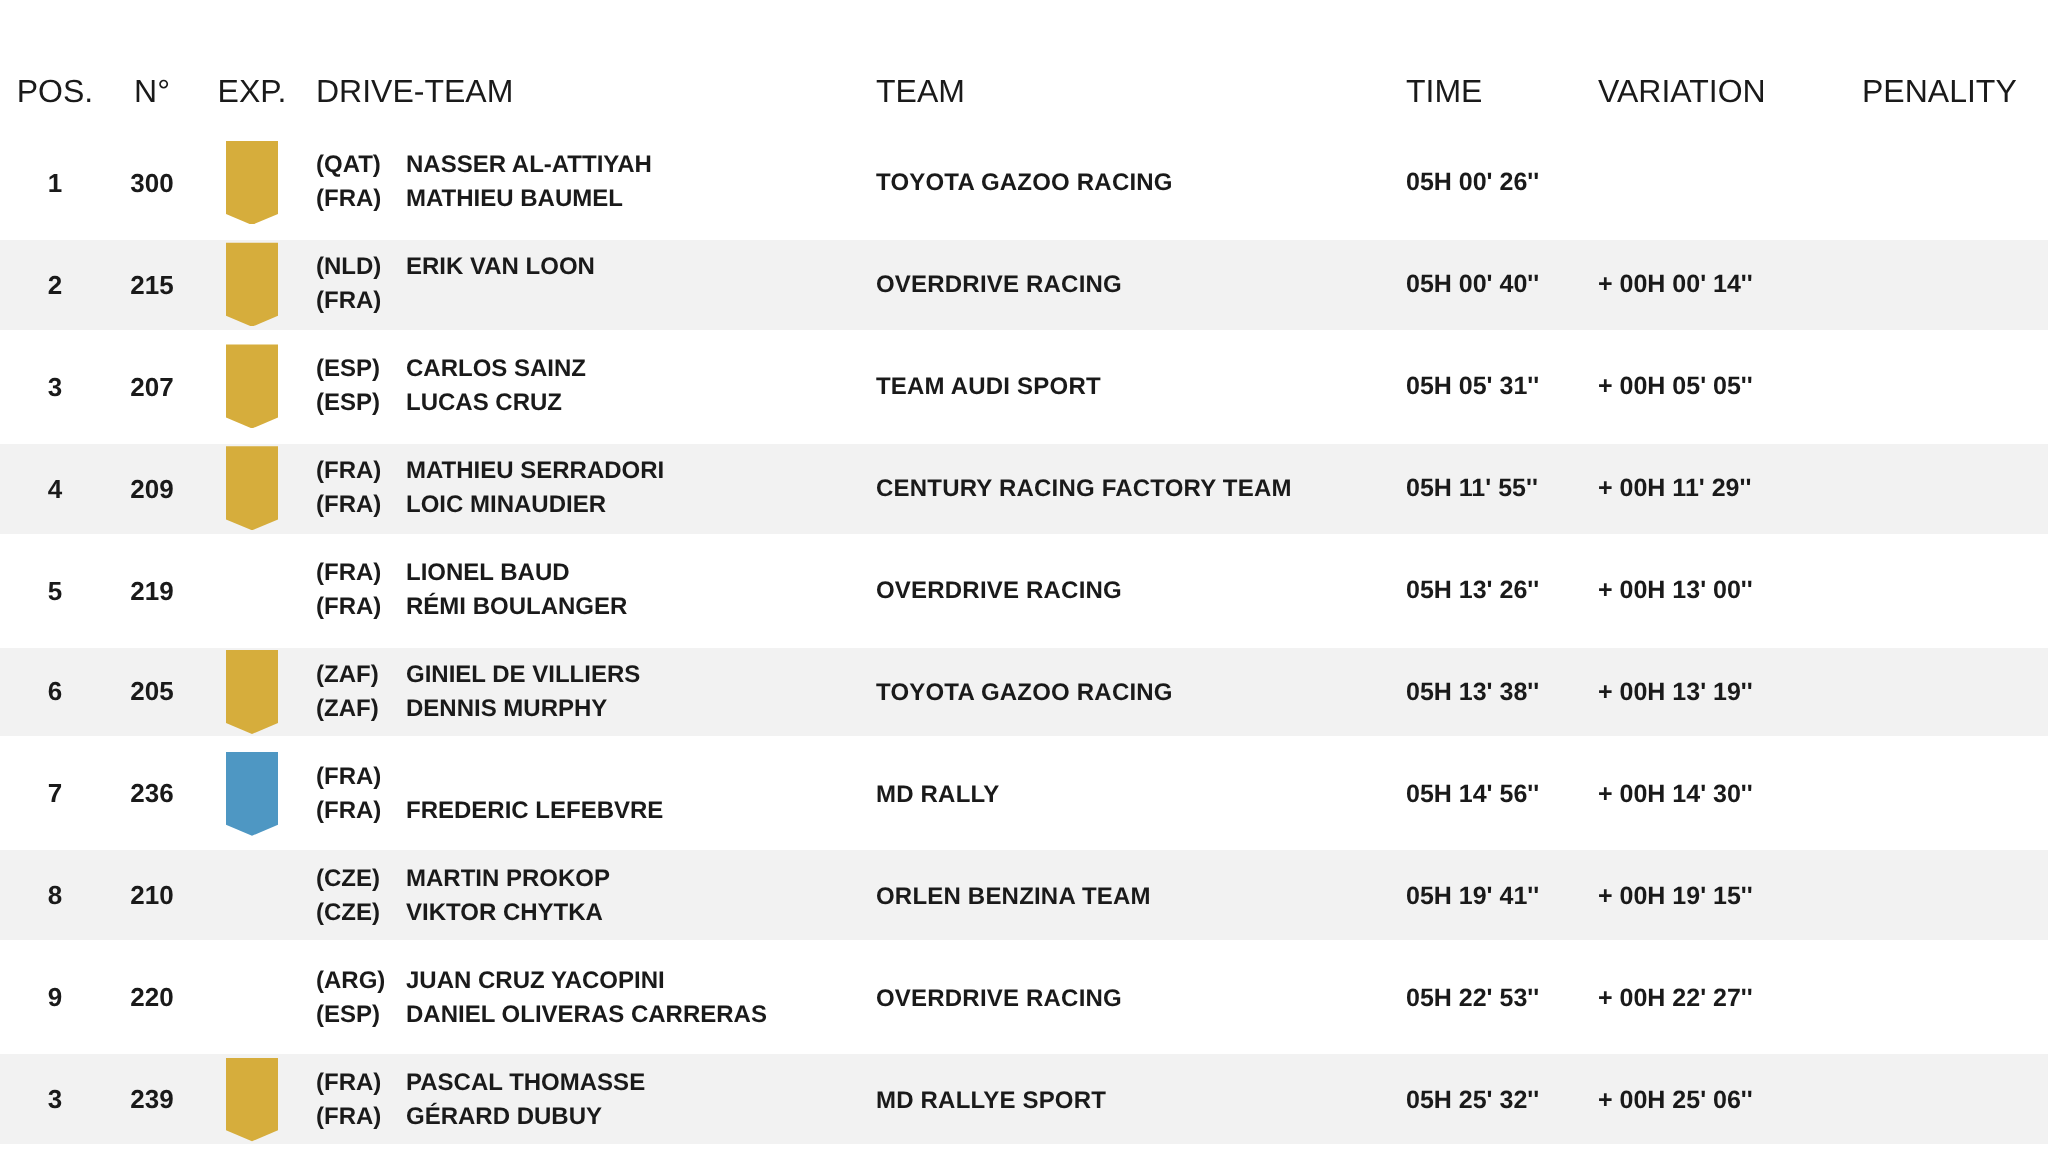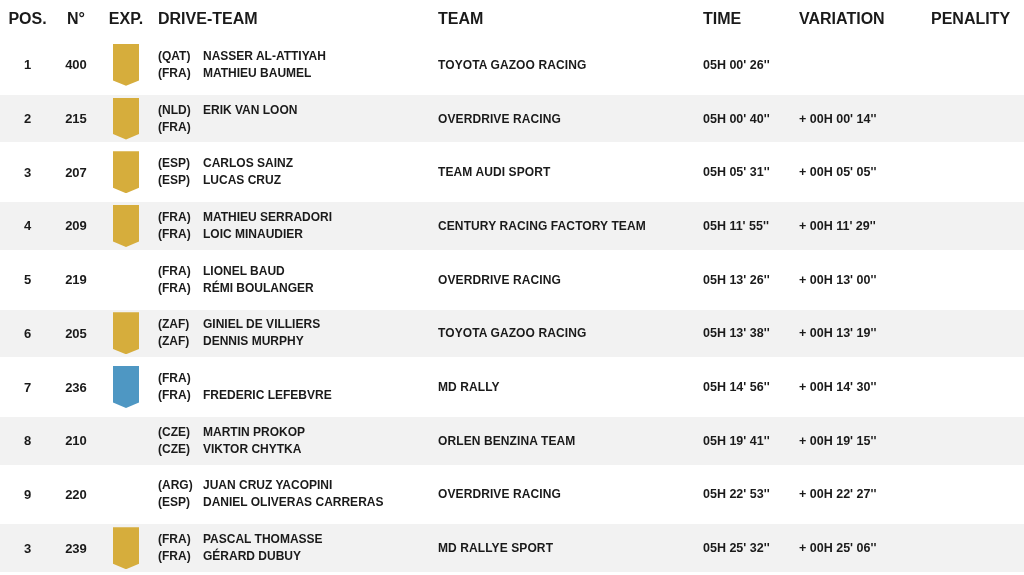--- a/index.html
+++ b/index.html
@@ -7,21 +7,21 @@
     width:1024px;height:575px;overflow:hidden;background:#ffffff;
     font-family:"Liberation Sans", sans-serif;
     color:#1a1a1a;-webkit-font-smoothing:antialiased;
   }
   .table{display:flex;flex-direction:column;width:1024px;height:575px;}
   .grid{
     display:grid;
     grid-template-columns:55px 42px 58px 280px 265px 96px 132px 1fr;
     align-items:center;
   }
-  .header{height:38px;flex:0 0 38px;font-size:16px;font-weight:700;}
+  .header{height:38px;flex:0 0 38px;font-size:16px;font-weight:400;margin-top:28px;}
   .header .cell{white-space:nowrap;}
   .body{flex:1;display:flex;flex-direction:column;}
   .row{flex:1;font-weight:700;}
   .row:nth-child(even){
     background:#f2f2f2;
     box-shadow:inset 0 3px 0 #ffffff, inset 0 -3px 0 #ffffff;
   }
   .cell{padding:0;}
   .c-pos,.c-num,.c-exp{text-align:center;}
   .c-driver,.c-team,.c-time,.c-var,.c-pen{text-align:left;padding-left:3px;}
@@ -46,21 +46,21 @@
     <div class="cell c-exp">EXP.</div>
     <div class="cell c-driver">DRIVE-TEAM</div>
     <div class="cell c-team">TEAM</div>
     <div class="cell c-time">TIME</div>
     <div class="cell c-var">VARIATION</div>
     <div class="cell c-pen">PENALITY</div>
   </div>
   <div class="body">
       <div class="grid row">
     <div class="cell c-pos">1</div>
-    <div class="cell c-num">400</div>
+    <div class="cell c-num">300</div>
     <div class="cell c-exp">
       <span class="badge" style="background: rgb(214, 173, 60);"></span>
     </div>
     <div class="cell c-driver">
       <div class="driver-line">
         <span class="code">(QAT)</span>
         <span class="name">NASSER AL-ATTIYAH</span>
       </div>
       <div class="driver-line">
         <span class="code">(FRA)</span>

